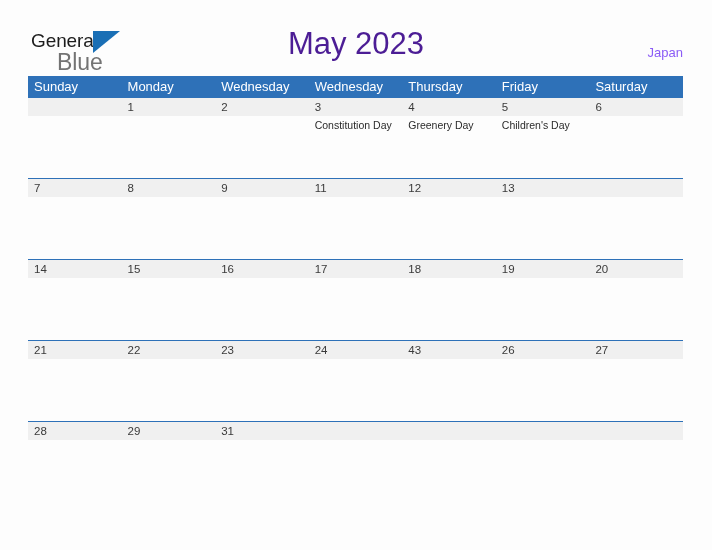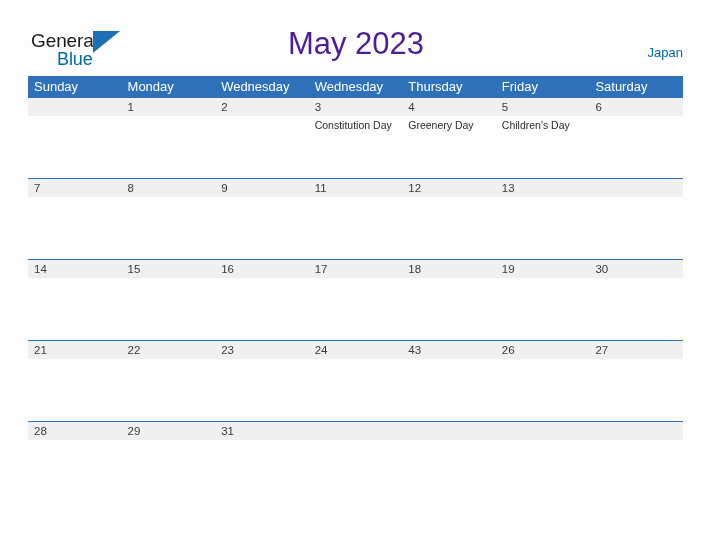--- a/index.html
+++ b/index.html
@@ -43,23 +43,23 @@
     top: 0;
     font-size: 19px;
     letter-spacing: -0.1px;
     color: #1c1c1c;
     font-family: "Liberation Sans", sans-serif;
   }
   .logo-blue {
     position: absolute;
     left: 26px;
     top: 19px;
-    font-size: 18px;
+    font-size: 23px;
     letter-spacing: -0.1px;
-    color: #0369a1;
+    color: #737373;
     font-family: "Liberation Sans", sans-serif;
   }
   .logo-triangle {
     position: absolute;
     left: 62px;
     top: 1px;
     width: 27px;
     height: 22px;
   }
 
@@ -72,21 +72,21 @@
     font-size: 31px;
     color: #4c1d95;
     font-family: "Liberation Sans", sans-serif;
   }
 
   .region {
     position: absolute;
     right: 29px;
     top: 45px;
     font-size: 13px;
-    color: #0369a1;
+    color: #8b5cf6;
     font-family: "Liberation Sans", sans-serif;
   }
 
   
   .calendar {
     position: absolute;
     left: 28px;
     top: 76px;
     width: 655px;
   }
@@ -261,21 +261,21 @@
     </div>
 
     <div class="week">
       <div class="week-band">
         <div class="daynum">14</div>
         <div class="daynum">15</div>
         <div class="daynum">16</div>
         <div class="daynum">17</div>
         <div class="daynum">18</div>
         <div class="daynum">19</div>
-        <div class="daynum">30</div>
+        <div class="daynum">20</div>
       </div>
       <div class="week-body">
         <div class="event-cell">
             <div class="event-text"></div>
           </div>
         <div class="event-cell">
             <div class="event-text"></div>
           </div>
         <div class="event-cell">
             <div class="event-text"></div>

